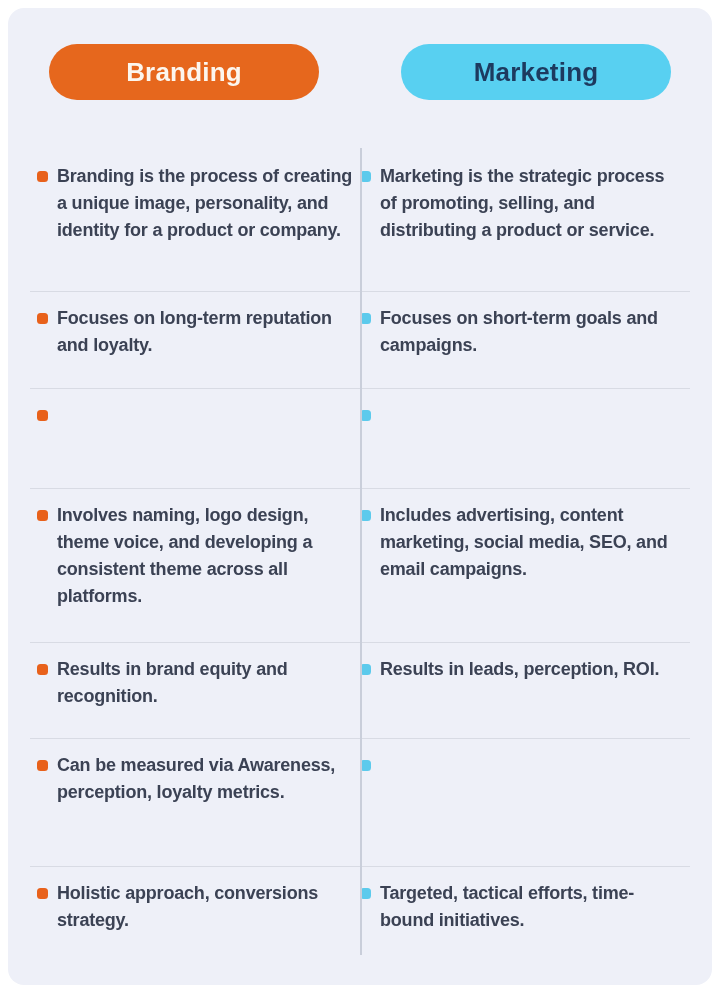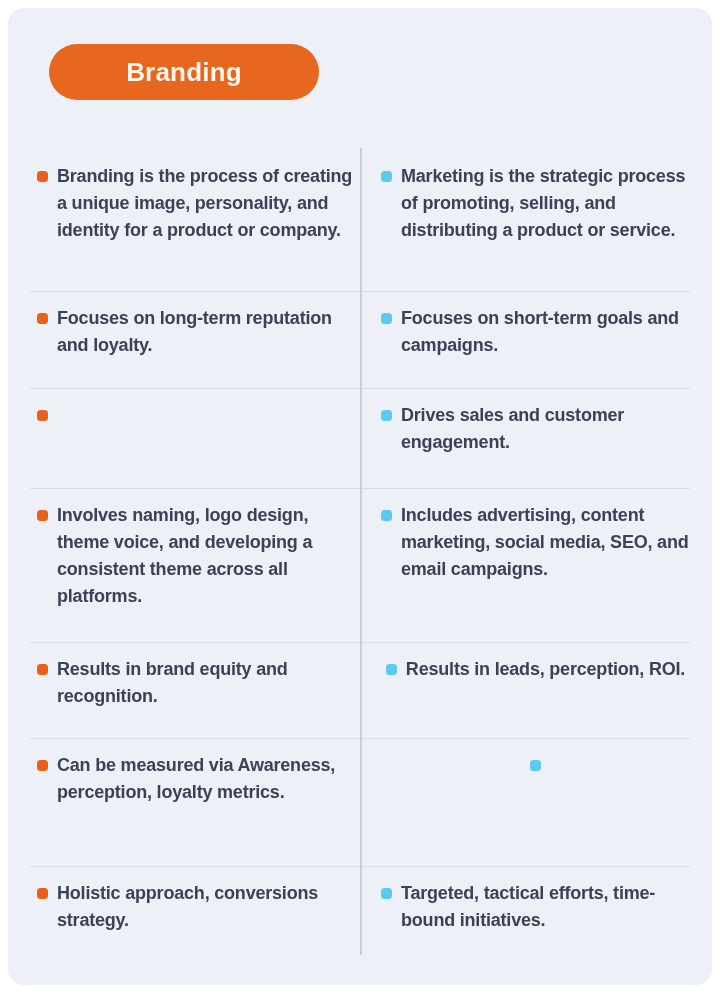--- a/index.html
+++ b/index.html
@@ -47,21 +47,20 @@
   .vdivider {
     position: absolute;
     left: 330px; top: -2px;
     width: 2px; height: 807px;
     background: var(--vline, #C9CEDA);
   }
   .row {
     display: flex;
     border-bottom: 1px solid var(--hline, #D8DBE4);
     box-sizing: border-box;
-    gap: 8px;
   }
   .row:last-child { border-bottom: none; }
   .row:nth-child(2) { min-height: 142px; }
   .row:nth-child(3) { min-height: 97px; }
   .row:nth-child(4) { min-height: 100px; }
   .row:nth-child(5) { min-height: 154px; }
   .row:nth-child(6) { min-height: 96px; }
   .row:nth-child(7) { min-height: 128px; }
   .row:nth-child(8) { min-height: 93px; }
 
@@ -70,22 +69,20 @@
     display: flex;
     align-items: flex-start;
     padding-top: 13px;
   }
   .cell-left {
     width: 330px;
     padding-left: 7px;
   }
   .cell-right {
     flex: 1;
-    padding-left: 13px;
-    justify-content: center;
   }
   .bullet {
     flex: 0 0 auto;
     width: 11px; height: 11px;
     border-radius: 3.5px;
     margin-top: 8px;
   }
   .bullet-orange { background: var(--orange-bullet, #E8611B); }
   .bullet-cyan { background: var(--cyan-bullet, #5CCAEC); }
   .cell-text {
@@ -100,20 +97,23 @@
   .cell-right .cell-text { max-width: 296px; }
 </style>
 </head>
 <body>
 
 <div class="card">
 
   <div class="header">
     <div class="header-half">
       <div class="pill pill-branding">Branding</div>
+    </div>
+    <div class="header-half">
+      <div class="pill pill-marketing">Marketing</div>
     </div>
   </div>
 
   <div class="rows">
     <div class="vdivider"></div>
 
     <div class="row">
       <div class="cell cell-left">
         <span class="bullet bullet-orange"></span>
         <span class="cell-text">Branding is the process of creating a unique image, personality, and identity for a product or company.</span>
@@ -134,21 +134,20 @@
         <span class="cell-text">Focuses on short-term goals and campaigns.</span>
       </div>
     </div>
 
     <div class="row">
       <div class="cell cell-left">
         <span class="bullet bullet-orange"></span>
       </div>
       <div class="cell cell-right">
         <span class="bullet bullet-cyan"></span>
-        <span class="cell-text">Drives sales and customer engagement.</span>
       </div>
     </div>
 
     <div class="row">
       <div class="cell cell-left">
         <span class="bullet bullet-orange"></span>
         <span class="cell-text">Involves naming, logo design, theme voice, and developing a consistent theme across all platforms.</span>
       </div>
       <div class="cell cell-right">
         <span class="bullet bullet-cyan"></span>

